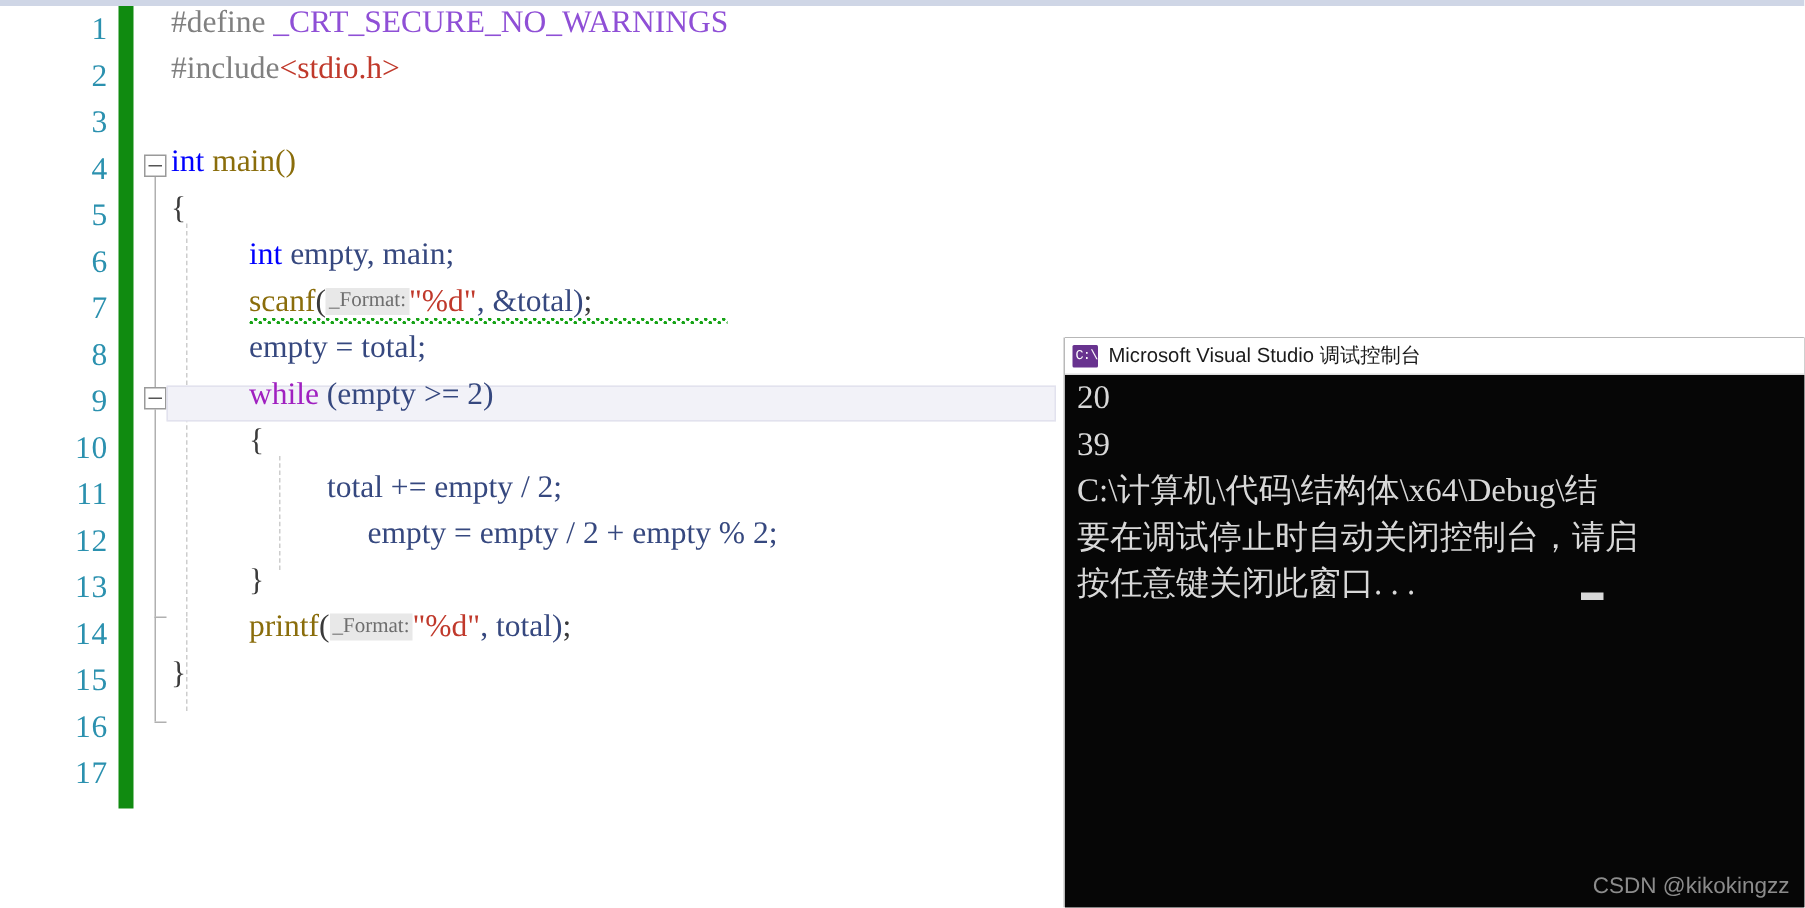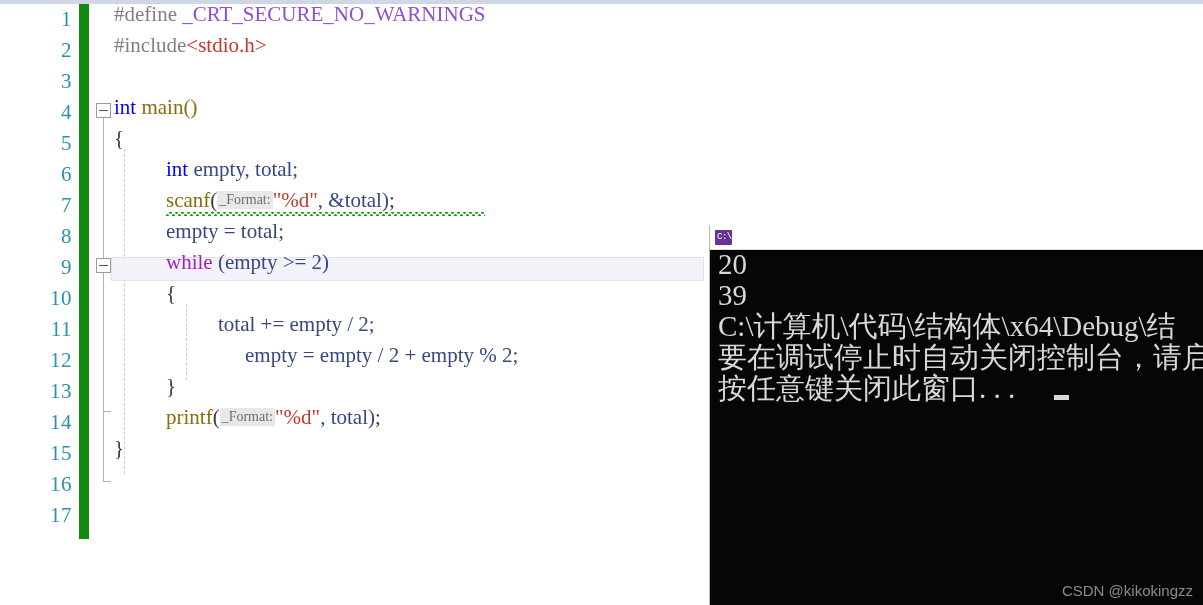--- a/index.html
+++ b/index.html
@@ -202,21 +202,21 @@
     left: 0; top: 25px;
     width: 493px; height: 355px;
     background: #060606;
     overflow: hidden;
   }
   .cons-line {
     position: absolute;
     left: 8px;
     white-space: pre;
     font-family: "Liberation Serif", serif;
-    font-size: 29px;
+    font-size: 22px;
     line-height: 25px;
     color: #d8d8d8;
   }
   .cursor-block {
     position: absolute;
     width: 15px; height: 5px;
     background: #d8d8d8;
   }
 
   .watermark {
@@ -281,21 +281,21 @@
       <div class="cline" style="top:0px; left:114px;"><span class="t-pp">#define</span><span class="t-macro"> _CRT_SECURE_NO_WARNINGS</span></div>
 
       <div class="cline" style="top:31px; left:114px;"><span class="t-pp">#include</span><span class="t-str-red">&lt;stdio.h&gt;</span></div>
 
       <div class="cline" style="top:62px; left:114px;"><span></span></div>
 
       <div class="cline" style="top:93px; left:114px;"><span class="t-kw">int</span><span class="t-fn"> main()</span></div>
 
       <div class="cline" style="top:124px; left:114px;"><span class="t-punct">{</span></div>
 
-      <div class="cline" style="top:155px; left:166px;"><span class="t-kw">int</span><span class="t-id"> empty, total;</span></div>
+      <div class="cline" style="top:155px; left:166px;"><span class="t-kw">int</span><span class="t-id"> empty, main;</span></div>
 
       <div class="cline" style="top:186px; left:166px;"><span class="t-fn">scanf</span><span class="t-punct">(</span><span class="hint">_Format:</span><span class="t-str-red">"%d"</span><span class="t-id">, &amp;total)</span><span class="t-punct">;</span></div>
       <div class="squiggle" style="left:166px; top:208px; width:319px;"></div>
 
       <div class="cline" style="top:217px; left:166px;"><span class="t-id">empty = total;</span></div>
 
       <div class="cline" style="top:248px; left:166px;"><span class="t-kw2">while</span><span class="t-id"> (empty &gt;= 2)</span></div>
 
       <div class="cline" style="top:279px; left:166px;"><span class="t-punct">{</span></div>
 
@@ -315,20 +315,21 @@
 
     </div>
   </div>
 
   <div class="console-win">
 
     <div class="console-title">
       <div class="console-icon">
         <span>C:\</span>
       </div>
+      <div class="console-title-text">Microsoft Visual Studio 调试控制台</div>
     </div>
 
     <div class="console-body">
       <div class="cons-line" style="top:2px;">20</div>
       <div class="cons-line" style="top:33px;">39</div>
       <div class="cons-line" style="top:64px;">C:\计算机\代码\结构体\x64\Debug\结</div>
       <div class="cons-line" style="top:95px;">要在调试停止时自动关闭控制台，请启</div>
       <div class="cons-line" style="top:126px;">按任意键关闭此窗口. . .</div>
       <div class="cursor-block" style="left:344px; top:145px;"></div>
 

